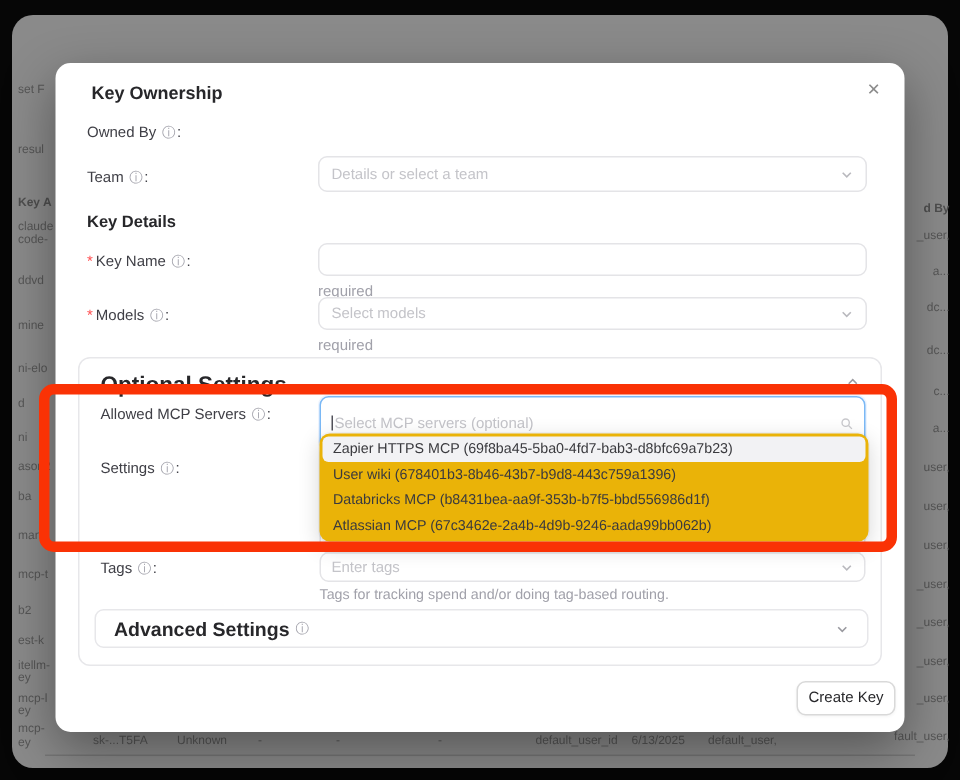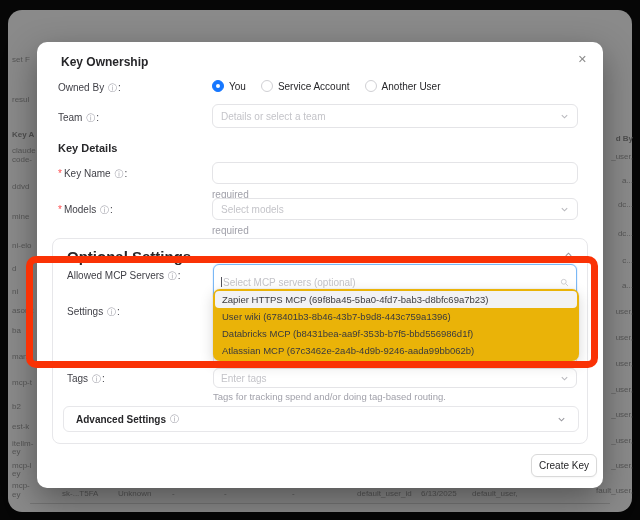--- a/index.html
+++ b/index.html
@@ -53,21 +53,21 @@
         border-radius:7px;box-shadow:0 4px 14px rgba(0,0,0,.16),0 0 0 1px rgba(0,0,0,.03);
         padding:2px;z-index:3;}
   .opt{height:17px;line-height:17px;padding:0 7px;font-size:9.5px;color:#3a3a3e;
         border-radius:4px;white-space:nowrap;overflow:hidden;cursor:pointer;}
   .opt.active{background:#f2f2f4;}
   .tags-select{top:129px;height:20px;}
   .tags-help{position:absolute;left:160px;top:152px;font-size:9.5px;color:#a1a1aa;white-space:nowrap;}
   .adv-card{position:absolute;left:10px;top:167px;width:516px;height:26px;box-sizing:border-box;
         border:1px solid #e7e7ea;border-radius:6px;display:flex;align-items:center;
         padding:0 12px;cursor:pointer;}
-  .adv-h{font-size:10px;font-weight:700;color:#27272a;}
+  .adv-h{font-size:13px;font-weight:700;color:#27272a;}
   
   .create-btn{position:absolute;left:494px;top:412px;width:66px;height:23px;box-sizing:border-box;
         background:#fff;border:1px solid #d9d9d9;border-radius:6px;font-size:10px;color:#27272a;
         display:flex;align-items:center;justify-content:center;cursor:pointer;
         box-shadow:0 1px 2px rgba(0,0,0,.04);font-family:"Liberation Sans",sans-serif;}
   
   .annotation{position:absolute;left:26px;top:256px;width:572px;height:112px;box-sizing:border-box;
         border:7px solid #fa3205;border-radius:10px;z-index:50;pointer-events:none;}
   svg{display:block;}
 </style>
@@ -127,34 +127,20 @@
   <div class="bg-hairline"></div>
 
   <div class="modal">
     <div class="modal-title">Key Ownership</div>
     <div class="close">✕</div>
 
     <div class="flabel" style="top:40px">
       <span>Owned By</span>
       <span class="info">ⓘ</span><span>:</span>
     </div>
-    <div class="radio-group">
-      <span class="radio-item">
-        <span class="radio on"></span>
-        <span>You</span>
-      </span>
-      <span class="radio-item">
-        <span class="radio"></span>
-        <span>Service Account</span>
-      </span>
-      <span class="radio-item">
-        <span class="radio"></span>
-        <span>Another User</span>
-      </span>
-    </div>
 
     <div class="flabel" style="top:70px">
       <span>Team</span>
       <span class="info">ⓘ</span><span>:</span>
     </div>
     <div class="ctl" style="top:62px;height:24px">
       <span class="ph">Details or select a team</span>
       <span class="spacer"></span>
       <svg width="9" height="9" viewBox="0 0 10 10">
           <path d="M2 3.5 L5 6.5 L8 3.5" stroke="#b9b9be" stroke-width="1.2" fill="none"></path>

